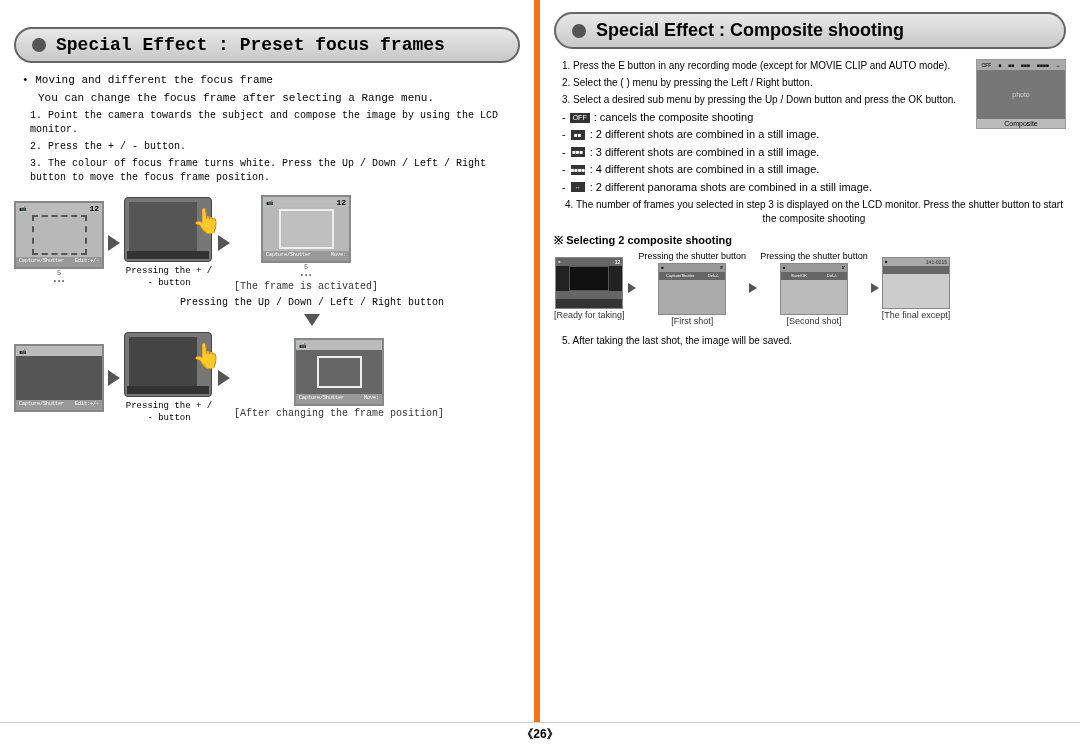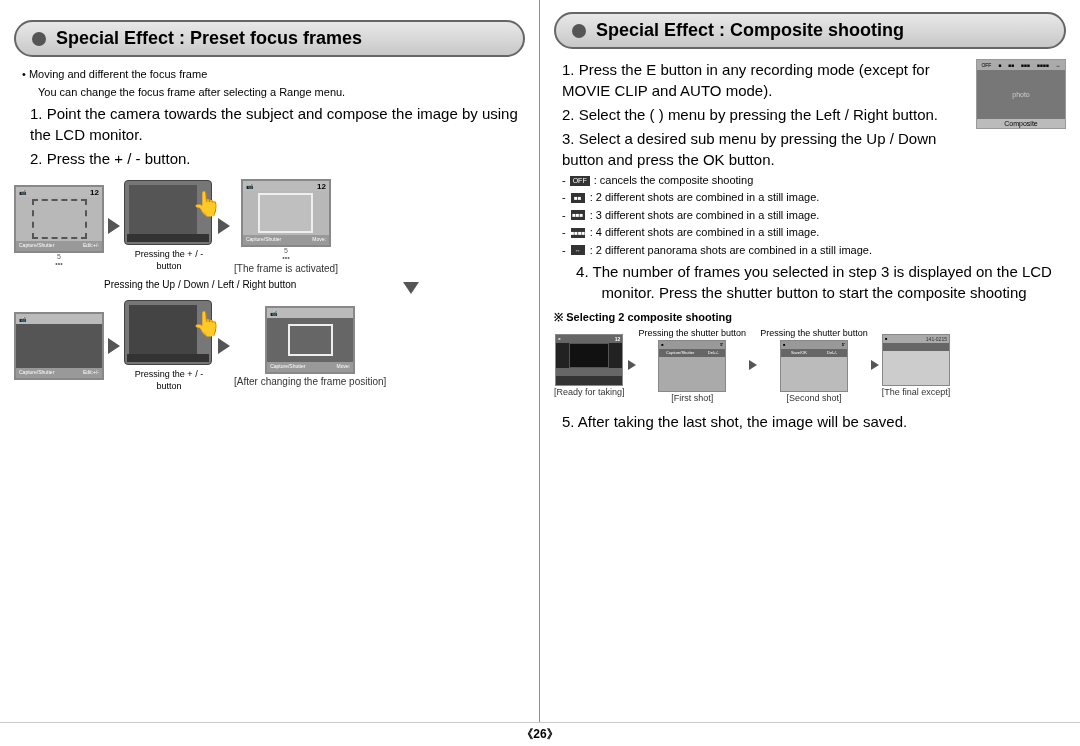--- a/index.html
+++ b/index.html
@@ -13,23 +13,24 @@
       display: flex;
       flex-direction: column;
     }
     .page {
       display: flex;
       flex: 1;
       overflow: hidden;
     }
     .left-panel {
       width: 50%;
-      border-right: 1px solid #f97316;
-      padding: 20px 14px;
+      border-right: 6px solid #f97316;
+      padding: 27px 14px;
       overflow: hidden;
+      font-family: Liberation Mono, monospace;
     }
     .right-panel {
       width: 50%;
       padding: 12px 14px;
       overflow: hidden;
     }
     .section-header {
       display: flex;
       align-items: center;
       background: linear-gradient(to bottom, #e8e8e8, #c8c8c8);
@@ -58,21 +59,21 @@
       margin-bottom: 3px;
       line-height: 1.4;
       font-size: 11px;
     }
     .bullet-item::before {
       content: "• ";
     }
     .numbered-item {
       margin-bottom: 3px;
       line-height: 1.4;
-      font-size: 15px;
+      font-size: 10px;
       margin-left: 8px;
     }
     .sub-item {
       margin-left: 16px;
       font-size: 11px;
       line-height: 1.4;
       margin-bottom: 2px;
     }
     .dash-item {
       margin-left: 8px;
@@ -294,20 +295,21 @@
     <div class="section-header">
       <div class="section-header-dot"></div>
       <span class="section-title">Special Effect : Preset focus frames</span>
     </div>
 
     <div class="bullet-list">
       <div class="bullet-item">Moving and different the focus frame</div>
       <div class="sub-item">You can change the focus frame after selecting a Range menu.</div>
       <div class="numbered-item">1. Point the camera towards the subject and compose the image by using the LCD monitor.</div>
       <div class="numbered-item">2. Press the + / - button.</div>
+      <div class="numbered-item">3. The colour of focus frame turns white. Press the Up / Down / Left / Right button to move the focus frame position.</div>
     </div>
 
     <div class="img-row" style="margin-top:10px;">
       <div class="img-col">
         <div class="camera-screen">
           <div class="camera-screen-inner">
             <div class="screen-top-bar">
               <span>📷</span>
                 <span style="font-size:8px;font-weight:bold;">12</span>
             </div>
@@ -356,21 +358,21 @@
               <span>Capture/Shutter</span>
               <span>Move:</span>
             </div>
           </div>
         </div>
         <div style="font-size:7px;color:#666;text-align:center;">5<br>•••</div>
         <div class="caption">[The frame is activated]</div>
       </div>
     </div>
 
-    <div style="display:flex;margin: 4px 0 2px 90px;">
+    <div style="display:flex;flex-direction:column;align-items:center;margin: 4px 0 2px 90px;">
       <div class="pressing-label" style="font-size:10px;text-align:center;line-height:1.4;">Pressing the Up / Down / Left / Right button</div>
       <div class="arrow-down"></div>
     </div>
 
     <div class="img-row" style="margin-top:2px;">
       <div class="img-col">
         <div class="camera-screen">
           <div class="camera-screen-inner">
             <div class="screen-top-bar">
               <span>📷</span>

